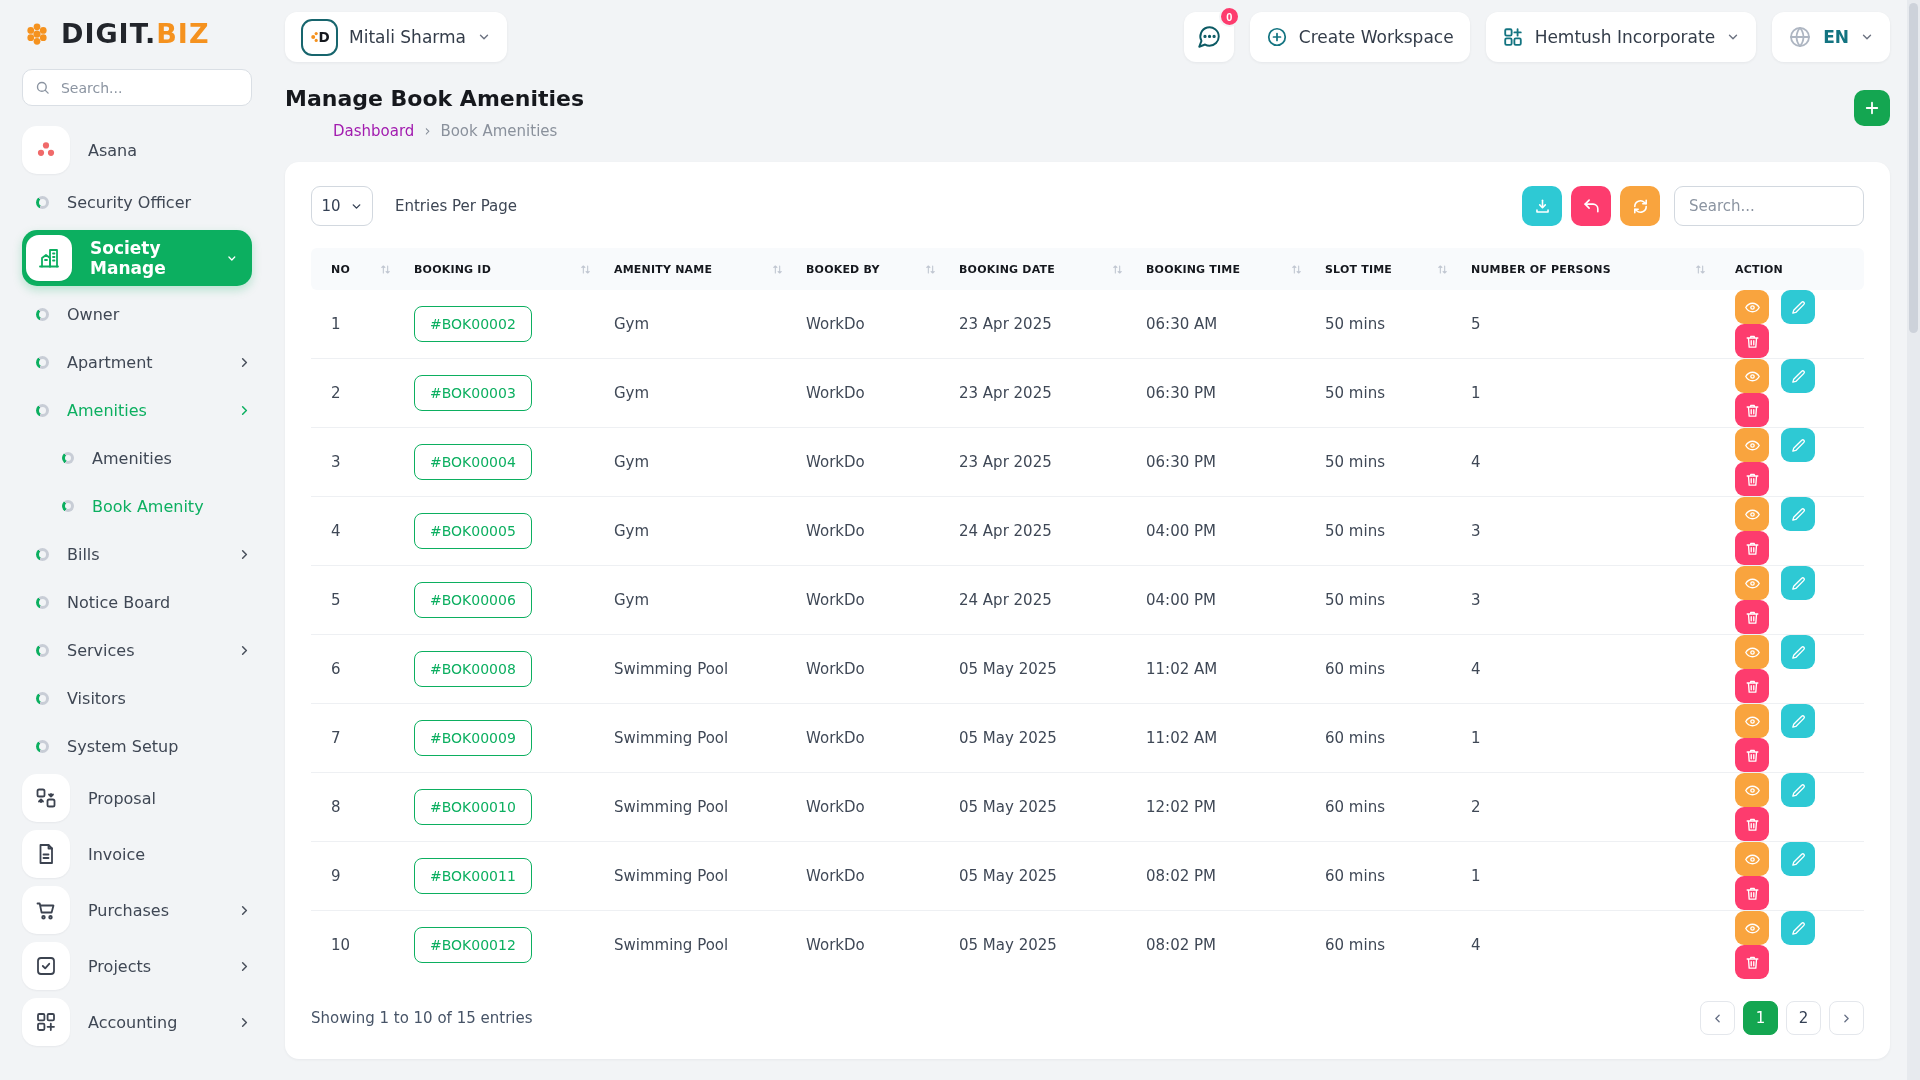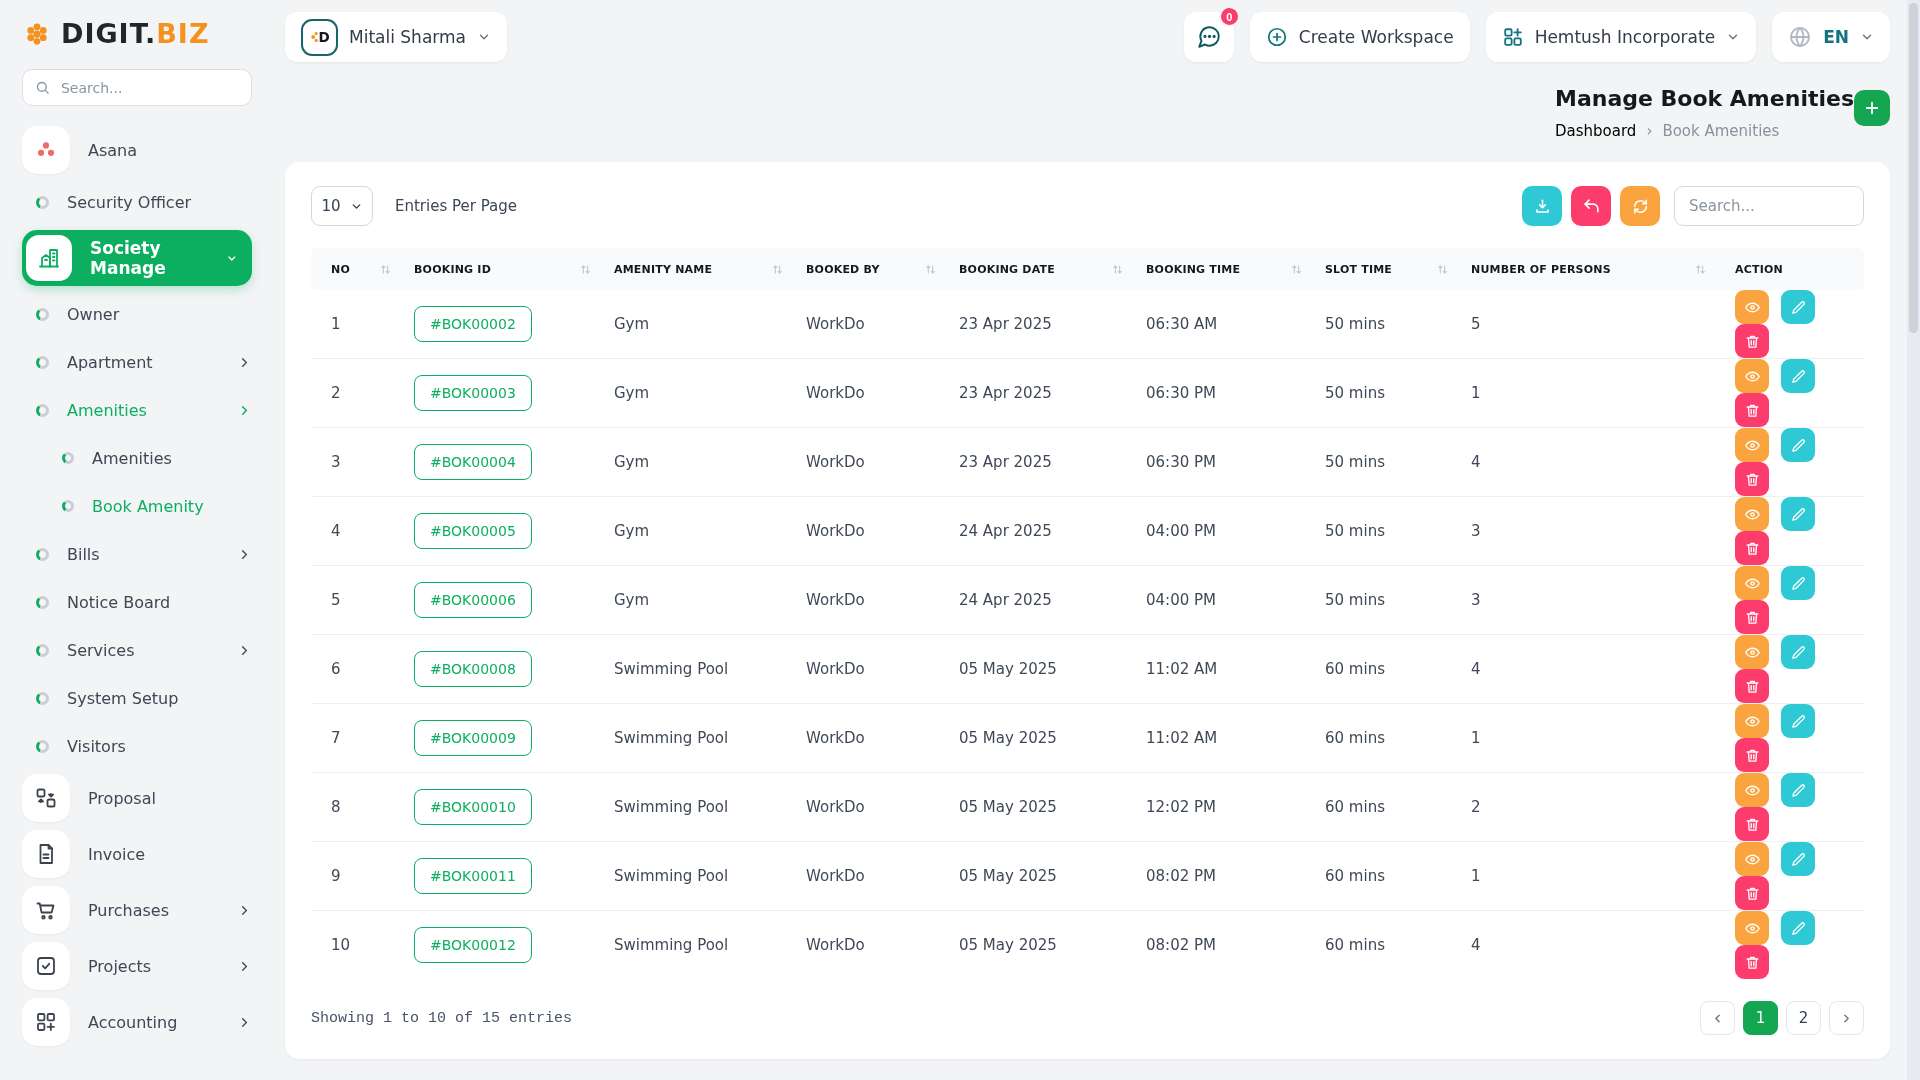--- a/index.html
+++ b/index.html
@@ -55,24 +55,24 @@
     border:none; display:flex; align-items:center; justify-content:center; cursor:pointer;
     box-shadow:0 1px 3px rgba(16,24,40,.06); color:#0c5a64; }
   .badge-count { position:absolute; top:-6px; right:-6px; min-width:21px; height:21px;
     background:#fd3c6e; color:#fff; font-size:11px; border-radius:50%; border:2px solid #f2f4f6;
     display:flex; align-items:center; justify-content:center; font-weight:700; }
   .teal { color:#137481; }
   .lang-txt { color:#137481; font-weight:700; }
   .globe-ic { color:#aeb6c2; }
 
   
-  .page-head { display:flex; align-items:flex-start; justify-content:flex-end; margin-top:24px; }
+  .page-head { display:flex; align-items:flex-start; justify-content:space-between; margin-top:24px; }
   h1 { margin:0; font-size:22px; font-weight:700; color:#16181d; }
   .breadcrumb { margin-top:11px; font-size:15px; color:#8a919c; display:flex; align-items:center; gap:10px; }
-  .breadcrumb a { color:#000000; text-decoration:none; cursor:pointer; }
+  .breadcrumb a { color:#a21caf; text-decoration:none; cursor:pointer;margin-left:48px; }
   .add-btn { width:36px; height:36px; border:none; border-radius:10px; background:#14a651;
     color:#fff; display:flex; align-items:center; justify-content:center; cursor:pointer;
     margin-top:4px; }
   .add-btn svg { width:18px; height:18px; }
 
   
   .card { margin-top:22px; background:#fff; border-radius:14px; box-shadow:0 1px 3px rgba(16,24,40,.05); }
   .card-toolbar { display:flex; align-items:center; justify-content:space-between; padding:24px 26px 22px; }
   .tb-left { display:flex; align-items:center; }
   .select { width:62px; height:40px; border:1px solid #d2d8df; border-radius:9px; background:#fff;
@@ -108,21 +108,21 @@
     padding:9px 15px; font-size:14px; background:#fff; cursor:pointer; }
   .action-btn { width:34px; height:34px; border:none; border-radius:9px; color:#fff; cursor:pointer;
     display:inline-flex; align-items:center; justify-content:center; margin-right:12px; vertical-align:middle; }
   .action-btn svg { width:17px; height:17px; }
   .action-btn.orange { background:#f9a43e; }
   .action-btn.cyan { background:#2ec9d4; }
   .action-btn.pink { background:#fd3c6e; }
 
   
   .card-footer { display:flex; align-items:center; justify-content:space-between; padding:22px 26px 24px; }
-  .showing { font-size:15px; color:#475467;font-family:Liberation Mono, monospace; }
+  .showing { font-size:15px; color:#475467; }
   .pagination { display:flex; align-items:center; gap:8px; }
   .page-btn { min-width:35px; height:34px; border:1px solid #e4e7ec; background:#fff; border-radius:8px;
     font-size:15px; color:#344054; display:inline-flex; align-items:center; justify-content:center;
     cursor:pointer; font-family:inherit; padding:0 10px; }
   .page-btn svg { width:13px; height:13px; color:#667085; }
   .page-btn.active { background:#14a651; border-color:#14a651; color:#fff; }
 
   
   .scrollbar { position:fixed; top:0; right:0; width:13px; height:1080px; background:#e7eaee; }
   .scrollbar .thumb { width:9px; margin:3px auto 0; height:330px; background:#cdd2da; border-radius:6px; }
@@ -243,25 +243,25 @@
           <span class="dot"></span>
           <span>Services</span>
           <span class="chev">
             <svg viewBox="0 0 24 24" fill="none" stroke="currentColor" stroke-width="2.4" stroke-linecap="round" stroke-linejoin="round">
               <path d="M9 6l6 6-6 6"></path>
             </svg>
           </span>
         </div>
         <div class="nav-row">
           <span class="dot"></span>
+          <span>Visitors</span>
+        </div>
+        <div class="nav-row">
+          <span class="dot"></span>
           <span>System Setup</span>
-        </div>
-        <div class="nav-row">
-          <span class="dot"></span>
-          <span>Visitors</span>
         </div>
         <div class="nav-row app-row">
           <span class="icon-box">
             <span class="ic" style="width:24px;height:24px">
               <svg viewBox="0 0 24 24" fill="none" stroke="currentColor" stroke-width="1.8" stroke-linecap="round" stroke-linejoin="round">
                 <rect x="3.5" y="3.5" width="7" height="7" rx="1.6"></rect>
                 <rect x="13.5" y="13.5" width="7" height="7" rx="1.6"></rect>
                 <path d="M17 10.5V7.8M17 10.5l-2-2M17 10.5l2-2"></path>
                 <path d="M7 13.5v2.7M7 13.5l-2 2M7 13.5l2 2"></path>
               </svg>

